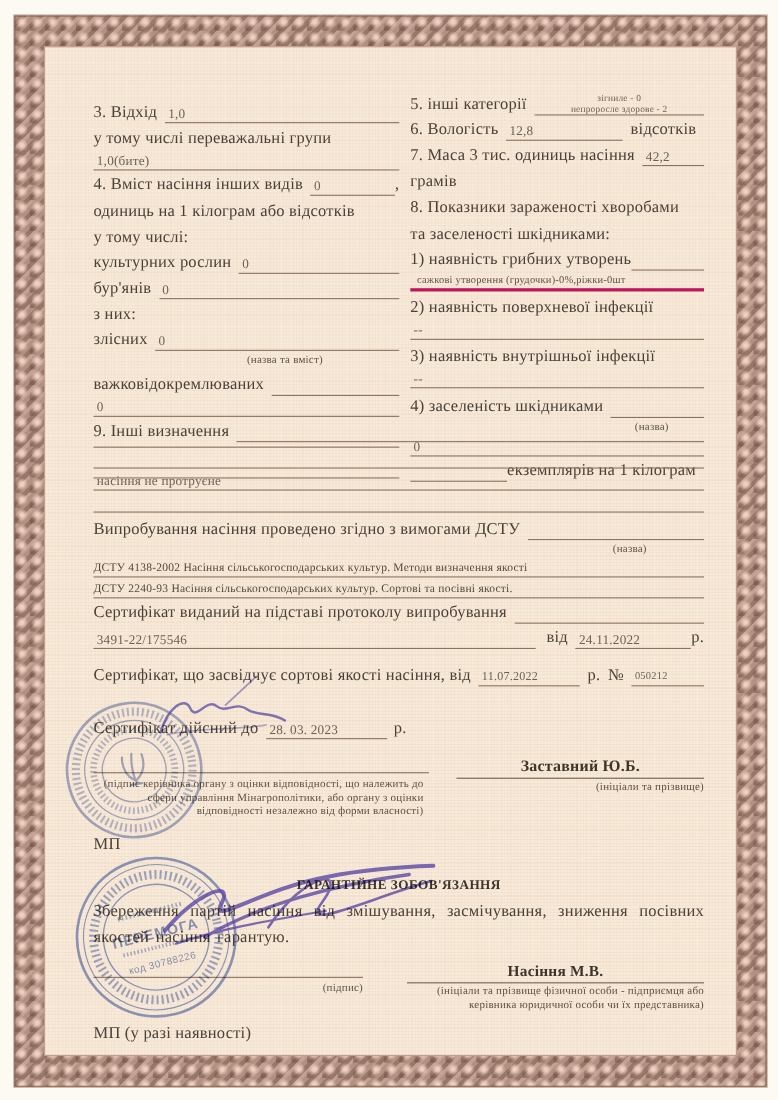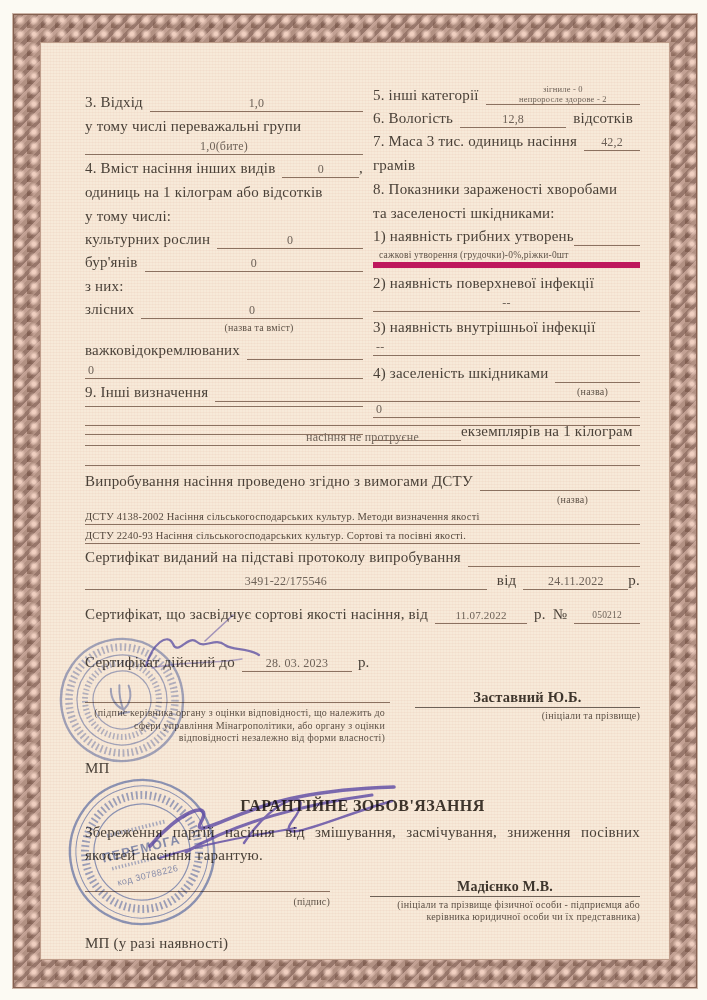--- a/index.html
+++ b/index.html
@@ -34,43 +34,43 @@
   .col-left  { position:absolute; left:0;   top:8px;  width:278px; }
   .col-right { position:absolute; left:288px; top:0;  width:267px; }
   .bottom    { position:absolute; left:0;   top:298px; width:555px; }
 
   .row  { display:flex; align-items:flex-end; line-height:20px; margin-bottom:3px; }
   .nw   { white-space:nowrap; }
   .lbl  { margin-right:7px; }
   .plain{ line-height:22px; margin-bottom:2px; }
   .fill {
     flex:1 1 auto; border-bottom:1px solid #8b7160;
-    text-align:center; font-size:12px; color:#6d6157;
+    font-size:12px; color:#6d6157;
     line-height:15px; min-height:16px; padding:0 3px;
   }
   .fill.left { text-align:left; }
   .blankline { border-bottom:1px solid #8b7160; min-height:17px; margin-bottom:4px; }
   .hintrow { display:flex; margin:-1px 0 3px; }
   .hsp  { flex:0 0 auto; }
   .hint { flex:1 1 auto; text-align:center; font-size:10px; color:#5d5146; line-height:13px; }
   .stack{ display:flex; flex-direction:column; align-items:center; font-size:8.5px; line-height:10px; }
-  .sm-note { font-size:9.5px; color:#5d5146; border-bottom:6px solid #be185d; padding:0 0 1px 6px; line-height:12px; margin-bottom:4px; }
+  .sm-note { font-size:9.5px; color:#5d5146; border-bottom:3px solid #be185d; padding:0 0 1px 6px; line-height:12px; margin-bottom:4px; }
   .finep  { font-size:10.5px; color:#55493e; border-bottom:1px solid #8b7160; line-height:13px; padding:1px 0 1px; margin-bottom:3px; }
   .b    { font-weight:bold; color:#3e352c; }
   .gray13 { font-size:12px; }
   .gray11 { font-size:11px; }
   .gray9  { font-size:9.5px; }
   .sigblock { display:flex; align-items:flex-start; margin-top:16px; }
   .sig-left { width:305px; }
   .sig-right{ margin-left:auto; width:225px; }
   .sig-right2{ margin-left:auto; width:270px; }
   .nameline { border-bottom:1px solid #6d6157; text-align:center; font-size:14.5px; line-height:19px; }
   .hint-center { font-size:10px; color:#5d5146; text-align:right; line-height:12.5px; margin-top:2px; }
   .mp { margin-top:12px; line-height:22px; }
-  .title { text-align:center; font-weight:bold; font-size:16px; letter-spacing:.4px; color:#3e352c; margin-top:18px; }
+  .title { text-align:center; font-weight:bold; font-size:12px; letter-spacing:.4px; color:#3e352c; margin-top:18px; }
   .para { text-align:justify; line-height:23px; margin-top:6px; word-spacing:2px; }
   .overlay { position:absolute; left:0; top:0; width:707px; height:1000px; mix-blend-mode:multiply; pointer-events:none; }
 </style>
 </head>
 <body>
 
 <div class="page">
   <div class="ornate"></div>
   <div class="paper"></div>
 
@@ -229,21 +229,21 @@
 
       <div class="title">ГАРАНТІЙНЕ ЗОБОВ'ЯЗАННЯ</div>
       <div class="para">Збереження партій насіння від змішування, засмічування, зниження посівних якостей насіння гарантую.</div>
 
       <div class="sigblock" style="margin-top:10px">
         <div class="sig-left" style="width:245px">
           <div class="blankline" style="min-height:15px"></div>
           <div class="hint-center">(підпис)</div>
         </div>
         <div class="sig-right2">
-          <div class="nameline b" style="font-size:14px">Мадієнко М.В.</div>
+          <div class="nameline b" style="font-size:14px">Насіння М.В.</div>
           <div class="hint-center">(ініціали та прізвище фізичної особи - підприємця або керівника юридичної особи чи їх представника)</div>
         </div>
       </div>
       <div class="mp" style="margin-top:8px">МП (у разі наявності)</div>
     </div>
   </div>
 
   <svg class="overlay" viewBox="0 0 707 1000" xmlns="http://www.w3.org/2000/svg">
 
     <g transform="translate(122,700) rotate(-10)" opacity="0.5" fill="none" stroke="#4d64b4">

